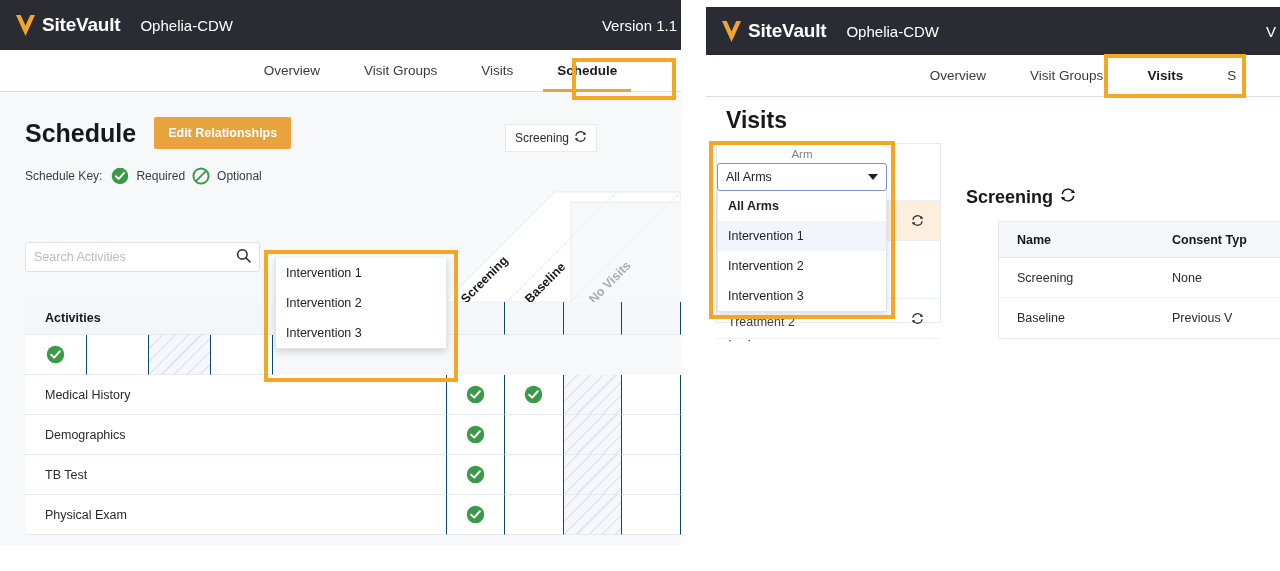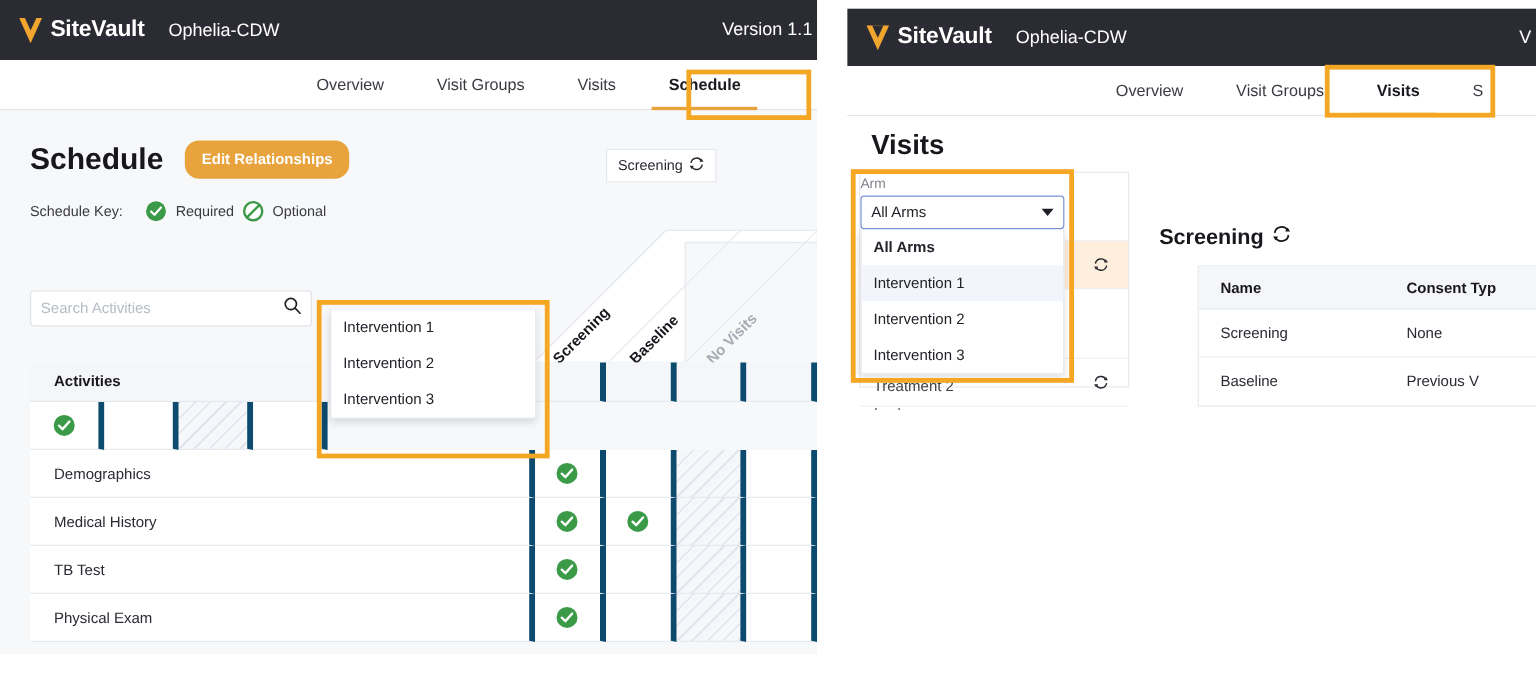--- a/index.html
+++ b/index.html
@@ -46,27 +46,27 @@
     height: 3px; background: #e8a33d;
   }
 
   
   .page { background: #f7f8fa; position: relative; }
 
   .page-title { font-size: 25px; font-weight: bold; color: #17171c; }
   .page-title.small { font-size: 23px; }
 
   .btn-primary {
-    background: #e8a33d; color: #ffffff; border: none; border-radius: 12px;
+    background: #e8a33d; color: #ffffff; border: none; border-radius: 2px;
     font-size: 12.5px; font-weight: bold; padding: 9px 14px; cursor: pointer;
     font-family: "Liberation Sans", sans-serif;
   }
 
   .key-row { display:flex; align-items:center; gap:7px; font-size: 12px; color:#3a3a42; }
-  .key-label { margin-right: 12px; }
+  .key-label { margin-right: 2px; }
 
   .ico-req { width: 18px; height: 18px; display:block; }
   .ico-opt { width: 18px; height: 18px; display:block; }
 
   
   .searchbox {
     width: 235px; height: 30px; border: 1px solid #dfe3e8; background:#fff;
     border-radius: 3px; display:flex; align-items:center; padding: 0 8px;
   }
   .searchbox .ph { flex: 1; font-size: 12.5px; color: #b6bcc4; }
@@ -101,21 +101,21 @@
   
   .matrix { position:absolute; }
   .slant-label {
     position:absolute; font-size: 12.5px; font-weight: bold; color:#17171c;
     transform: rotate(-45deg); transform-origin: left bottom; white-space:nowrap;
   }
   .slant-label.muted { color:#a6acb5; font-weight:bold; }
 
   .grid-row { display:flex; }
   .cell {
-    border-bottom: 1px solid #e6e9ed; border-right: 5px solid #0c4a6e;
+    border-bottom: 1px solid #e6e9ed; border-right: 1px solid #0c4a6e;
     height: 40px; display:flex; align-items:center;text-align:right;
   }
   .cell.act { width: 445px; padding-left: 20px; font-size: 12.5px; color:#2a2a33; background:#fff; }
   .cell.hdr { background:#f5f6f9; font-weight:bold; font-size:12.5px; color:#17171c; height:33px; }
   .cell.vis { width: 62px; justify-content:center; background:#fff; }
   .cell.vis.hdr { background:#f5f6f9; }
   .cell.novisit {
     background-color:#f3f4f8;
     background-image: repeating-linear-gradient(135deg, #e2e5ee 0 1.5px, #f6f7fa 1.5px 9px);
   }
@@ -251,46 +251,46 @@
                 <circle cx="10" cy="10" r="9.2" fill="#3a9a47"></circle>
                 <path d="M5.4 10.3 L8.6 13.3 L14.6 6.6" stroke="#fff" stroke-width="2.1" fill="none" stroke-linecap="round" stroke-linejoin="round"></path>
               </svg>
           </div>
           <div class="cell vis"></div>
           <div class="cell vis novisit"></div>
           <div class="cell vis"></div>
         </div>
 
         <div class="grid-row">
+          <div class="cell act">Medical History</div>
+          <div class="cell vis">
+            <svg class="chk" viewBox="0 0 20 20">
+                <circle cx="10" cy="10" r="9.2" fill="#3a9a47"></circle>
+                <path d="M5.4 10.3 L8.6 13.3 L14.6 6.6" stroke="#fff" stroke-width="2.1" fill="none" stroke-linecap="round" stroke-linejoin="round"></path>
+              </svg>
+          </div>
+          <div class="cell vis">
+            <svg class="chk" viewBox="0 0 20 20">
+                <circle cx="10" cy="10" r="9.2" fill="#3a9a47"></circle>
+                <path d="M5.4 10.3 L8.6 13.3 L14.6 6.6" stroke="#fff" stroke-width="2.1" fill="none" stroke-linecap="round" stroke-linejoin="round"></path>
+              </svg>
+          </div>
+          <div class="cell vis novisit"></div>
+          <div class="cell vis"></div>
+        </div>
+
+        <div class="grid-row">
           <div class="cell act">Demographics</div>
           <div class="cell vis">
             <svg class="chk" viewBox="0 0 20 20">
                 <circle cx="10" cy="10" r="9.2" fill="#3a9a47"></circle>
                 <path d="M5.4 10.3 L8.6 13.3 L14.6 6.6" stroke="#fff" stroke-width="2.1" fill="none" stroke-linecap="round" stroke-linejoin="round"></path>
               </svg>
           </div>
           <div class="cell vis"></div>
-          <div class="cell vis novisit"></div>
-          <div class="cell vis"></div>
-        </div>
-
-        <div class="grid-row">
-          <div class="cell act">Medical History</div>
-          <div class="cell vis">
-            <svg class="chk" viewBox="0 0 20 20">
-                <circle cx="10" cy="10" r="9.2" fill="#3a9a47"></circle>
-                <path d="M5.4 10.3 L8.6 13.3 L14.6 6.6" stroke="#fff" stroke-width="2.1" fill="none" stroke-linecap="round" stroke-linejoin="round"></path>
-              </svg>
-          </div>
-          <div class="cell vis">
-            <svg class="chk" viewBox="0 0 20 20">
-                <circle cx="10" cy="10" r="9.2" fill="#3a9a47"></circle>
-                <path d="M5.4 10.3 L8.6 13.3 L14.6 6.6" stroke="#fff" stroke-width="2.1" fill="none" stroke-linecap="round" stroke-linejoin="round"></path>
-              </svg>
-          </div>
           <div class="cell vis novisit"></div>
           <div class="cell vis"></div>
         </div>
 
         <div class="grid-row">
           <div class="cell act">TB Test</div>
           <div class="cell vis">
             <svg class="chk" viewBox="0 0 20 20">
                 <circle cx="10" cy="10" r="9.2" fill="#3a9a47"></circle>
                 <path d="M5.4 10.3 L8.6 13.3 L14.6 6.6" stroke="#fff" stroke-width="2.1" fill="none" stroke-linecap="round" stroke-linejoin="round"></path>
@@ -405,21 +405,21 @@
         <div class="vt-row" style="border-bottom:none;">
           <div class="vt-c name">Baseline</div>
           <div class="vt-c off">Previous V</div>
         </div>
       </div>
 
     </div>
   </div>
 
   <div style="position:absolute; left:717px; top:148px; width:170px; z-index:50;">
-    <span style="font-size:11.5px; color:#7d838c; display:block; margin-bottom:3px;">Arm</span>
+    <span style="font-size:11.5px; color:#7d838c; display:block; margin-bottom:3px;text-align:center;">Arm</span>
     <div class="combo">
       <span class="val">
         <span class="selected-text">All Arms</span>
       </span>
       <span class="caret"></span>
     </div>
     <div class="dropdown">
       <div class="dd-item header">All Arms</div>
       <div class="dd-item hl">Intervention 1</div>
       <div class="dd-item">Intervention 2</div>

